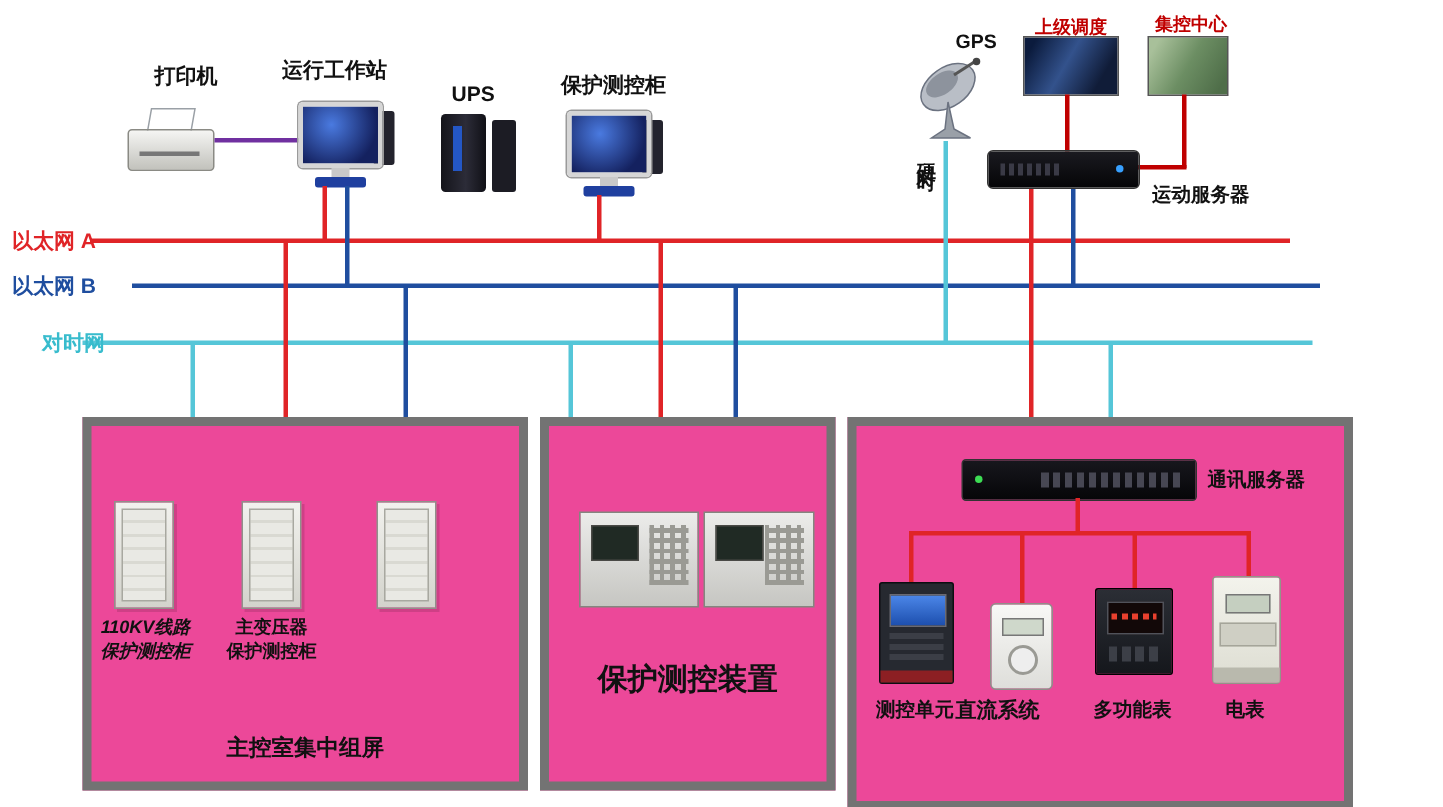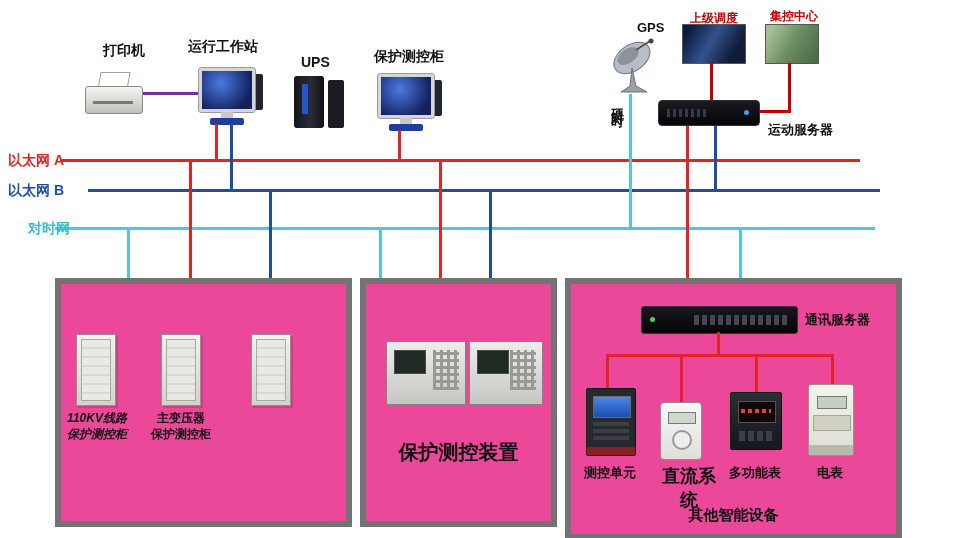--- a/index.html
+++ b/index.html
@@ -184,20 +184,21 @@
 
     <div class="two-line" style="left:-4px;top:126px;width:80px;font-style:italic;">
       <span style="display:block">110KV线路</span>
       <span style="display:block">保护测控柜</span>
     </div>
     <div class="two-line" style="left:82px;top:126px;width:76px;font-family:Liberation Serif, serif;">
       <span style="display:block">主变压器</span>
       <span style="display:block">保护测控柜</span>
     </div>
 
+    <div class="caption" style="top:205px;">主控室集中组屏</div>
   </div>
 
   <div class="group-box" style="left:360px;top:278px;width:185px;height:237px;">
     <div class="prot" style="left:20px;top:57px;width:78px;height:62px;">
       <div class="prot-screen"></div>
       <div class="prot-btns"></div>
     </div>
     <div class="prot" style="left:103px;top:57px;width:72px;height:62px;">
       <div class="prot-screen"></div>
       <div class="prot-btns"></div>
@@ -234,20 +235,19 @@
       <div class="mfm-digits"></div>
       <div class="mfm-keys"></div>
     </div>
     <div class="emt" style="left:237px;top:100px;">
       <div class="emt-disp"></div>
       <div class="emt-band"></div>
       <div class="emt-foot"></div>
     </div>
 
     <div class="two-line" style="left:8px;top:180px;width:62px;font-size:13px;">测控单元</div>
-    <div class="two-line" style="left:88px;top:180px;width:60px;font-size:18px;">直流系统</div>
+    <div class="two-line" style="left:64px;top:180px;width:60px;font-size:14px;">直流系统</div>
     <div class="two-line" style="left:152px;top:180px;width:64px;font-size:13px;">多功能表</div>
     <div class="two-line" style="left:232px;top:180px;width:54px;font-size:13px;">电表</div>
 
-    <div class="caption" style="top:222px;">其他智能设备</div>
   </div>
 
 </div>
 
 </body></html>

